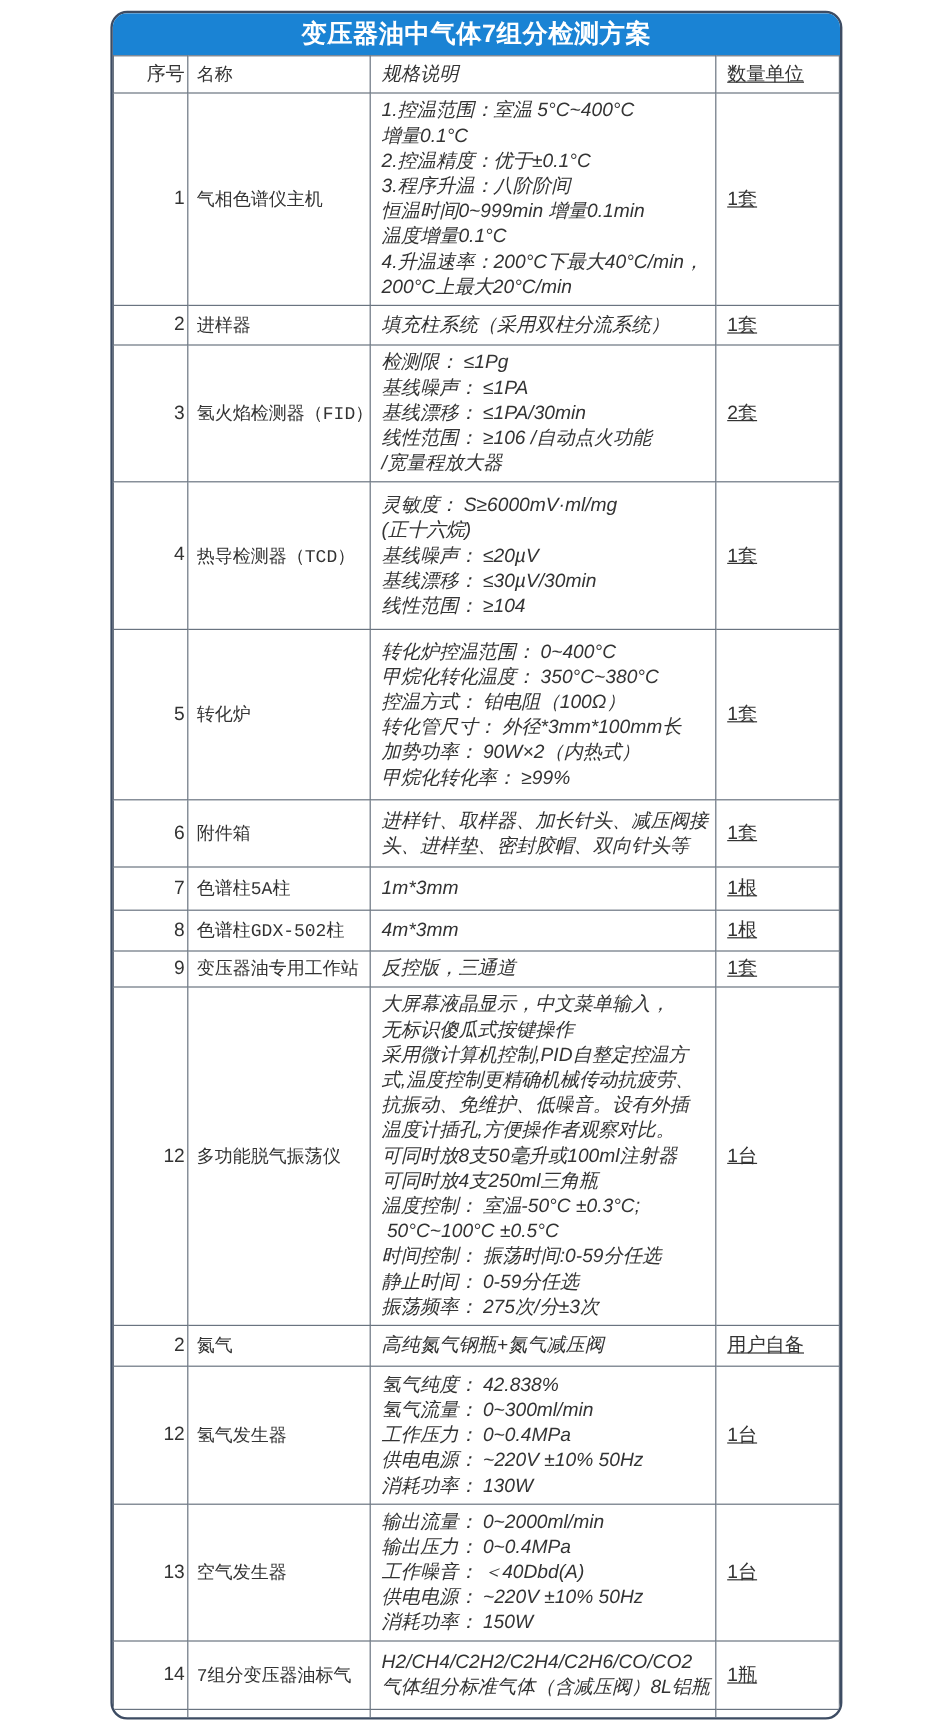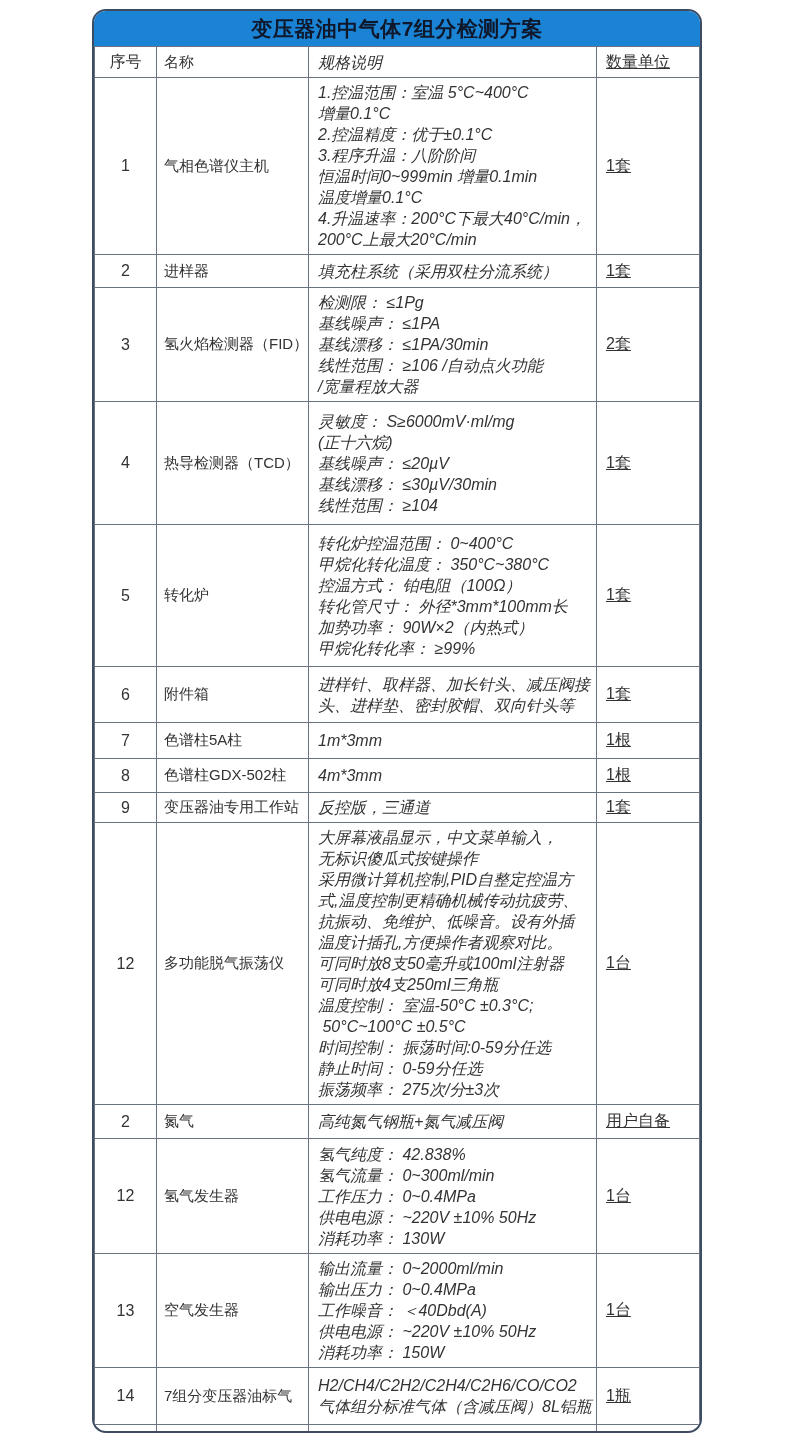--- a/index.html
+++ b/index.html
@@ -14,21 +14,21 @@
     left: 92px; top: 9px;
     width: 610px; height: 1424px;
     border: 2px solid #3d4c63;
     border-radius: 14px;
     overflow: hidden;
     background: #ffffff;
   }
   .title-bar {
     height: 35px;
     background: #1a83d4;
-    color: #0f172a;
+    color: #ffffff;
     font-size: 21px;
     font-weight: bold;
     text-align: center;
     line-height: 35px;
     letter-spacing: 0.5px;
   }
   table.grid {
     width: 100%;
     border-collapse: collapse;
     table-layout: fixed;
@@ -40,22 +40,22 @@
   table.grid col.c-spec { width: 288px; }
   table.grid col.c-qty  { width: auto; }
   table.grid td, table.grid th {
     border: 1px solid #6a7480;
     vertical-align: middle;
     font-weight: normal;
     text-align: left;
     padding: 3px 8px;
     overflow: hidden;
   }
-  table.grid .no   { text-align: center; padding: 3px 2px; }
-  table.grid .name { font-size: 15px; white-space: nowrap; padding: 3px 2px 3px 7px; }
+  table.grid .no   { text-align: right; padding: 3px 2px; }
+  table.grid .name { font-size: 15px; white-space: nowrap; padding: 3px 2px 3px 7px; font-family: Liberation Mono, monospace; }
   table.grid .spec { white-space: pre-wrap; line-height: 21px; padding: 4px 4px 4px 9px; font-style: italic; }
   table.grid .qty  { padding: 3px 4px 3px 9px; text-decoration: underline; }
   
   .h-head { height: 31px; }
   .h-r1  { height: 172px; }
   .h-r2  { height: 33px;  }
   .h-r3  { height: 114px; }
   .h-r4  { height: 123px; }
   .h-r5  { height: 142px; }
   .h-r6  { height: 56px;  }

